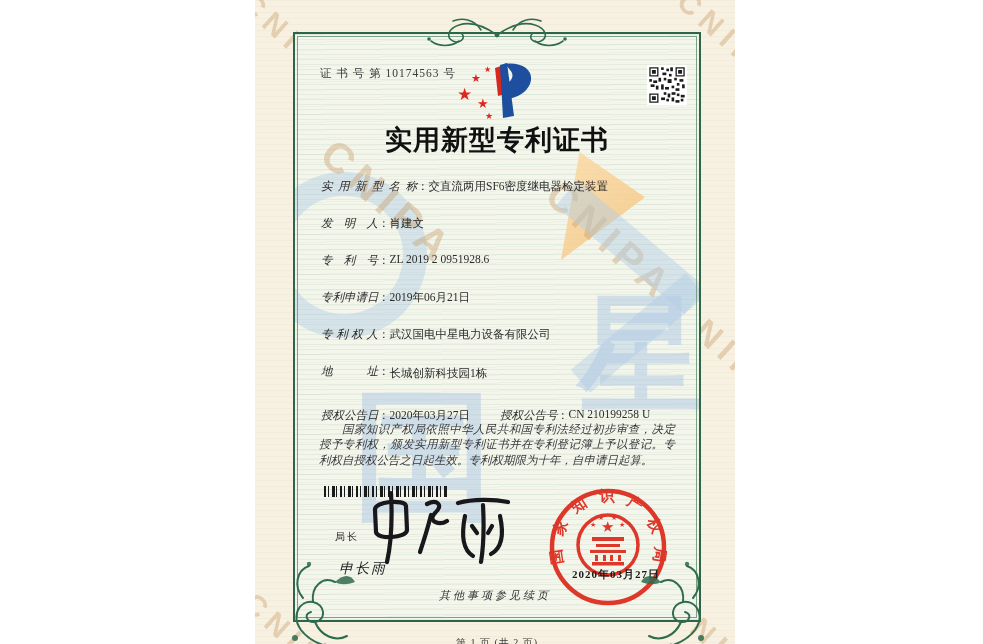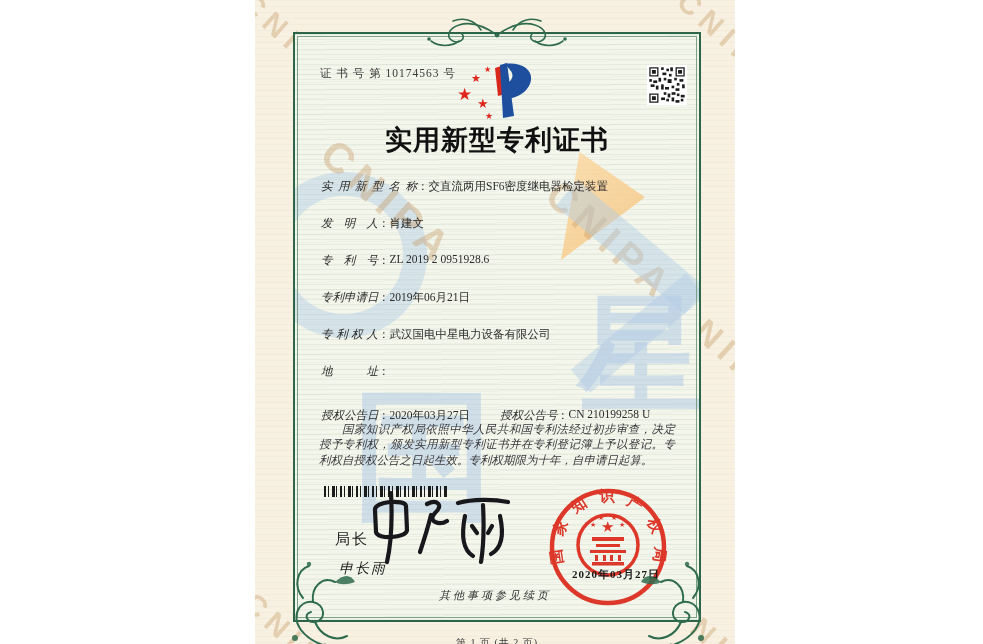--- a/index.html
+++ b/index.html
@@ -66,21 +66,21 @@
   .grant-pair2 .lbl{width:57px;}
 
   .paras{position:absolute;left:24px;top:380px;width:356px;margin-top:8px;}
   .paras p{margin:0;font-size:11.5px;line-height:15.3px;text-indent:2em;font-style:italic;color:#38383c;text-align:justify;}
 
   .barcode{
     position:absolute;left:29px;top:452px;width:123px;height:11px;
     background:repeating-linear-gradient(90deg,#1a1a1a 0 2px,transparent 2px 4px,#1a1a1a 4px 5px,transparent 5px 8px,#1a1a1a 8px 11px,transparent 11px 12px,#1a1a1a 12px 13px,transparent 13px 16px);
   }
 
-  .director-title{position:absolute;left:40px;top:496px;font-size:15px;color:#222;letter-spacing:2px;}
+  .director-title{position:absolute;left:40px;top:496px;font-size:10px;color:#222;letter-spacing:2px;}
   .director-name{position:absolute;left:44px;top:526px;font-size:14px;color:#222;letter-spacing:2px;font-style:italic;}
   .signature{position:absolute;left:66px;top:452px;width:152px;height:88px;}
 
   .seal{position:absolute;left:253px;top:453px;width:120px;height:120px;opacity:.93;}
   .seal-date{
     position:absolute;left:256px;top:533px;width:130px;text-align:center;
     font-size:11px;font-weight:bold;color:#1a1a1a;letter-spacing:1px;z-index:3;
   }
 
   .footer-page{position:absolute;left:0;top:562px;width:100%;text-align:center;font-size:10px;color:#3a3a3a;letter-spacing:1px;margin-top:40px;}
@@ -226,21 +226,21 @@
         <div class="row" style="top:219px;">
           <span class="lbl">专利号</span><span class="colon">：</span><span class="val">ZL 2019 2 0951928.6</span>
         </div>
         <div class="row" style="top:256px;">
           <span class="lbl">专利申请日</span><span class="colon">：</span><span class="val">2019年06月21日</span>
         </div>
         <div class="row" style="top:293px;">
           <span class="lbl">专利权人</span><span class="colon">：</span><span class="val">武汉国电中星电力设备有限公司</span>
         </div>
         <div class="row" style="top:330px;">
-          <span class="lbl">地址</span><span class="colon">：</span><span class="val"></span>
+          <span class="lbl">地址</span><span class="colon">：</span><span class="val"><span class="val2">长城创新科技园1栋</span></span>
         </div>
         <div class="row" style="top:374px;">
           <span class="lbl">授权公告日</span><span class="colon">：</span><span class="val">2020年03月27日</span>
           <span class="grant-pair2">
             <span class="lbl">授权公告号</span><span class="colon">：</span><span class="val">CN 210199258 U</span>
           </span>
         </div>
 
         <div class="paras">
           <p>国家知识产权局依照中华人民共和国专利法经过初步审查，决定授予专利权，颁发实用新型专利证书并在专利登记簿上予以登记。专利权自授权公告之日起生效。专利权期限为十年，自申请日起算。</p>

